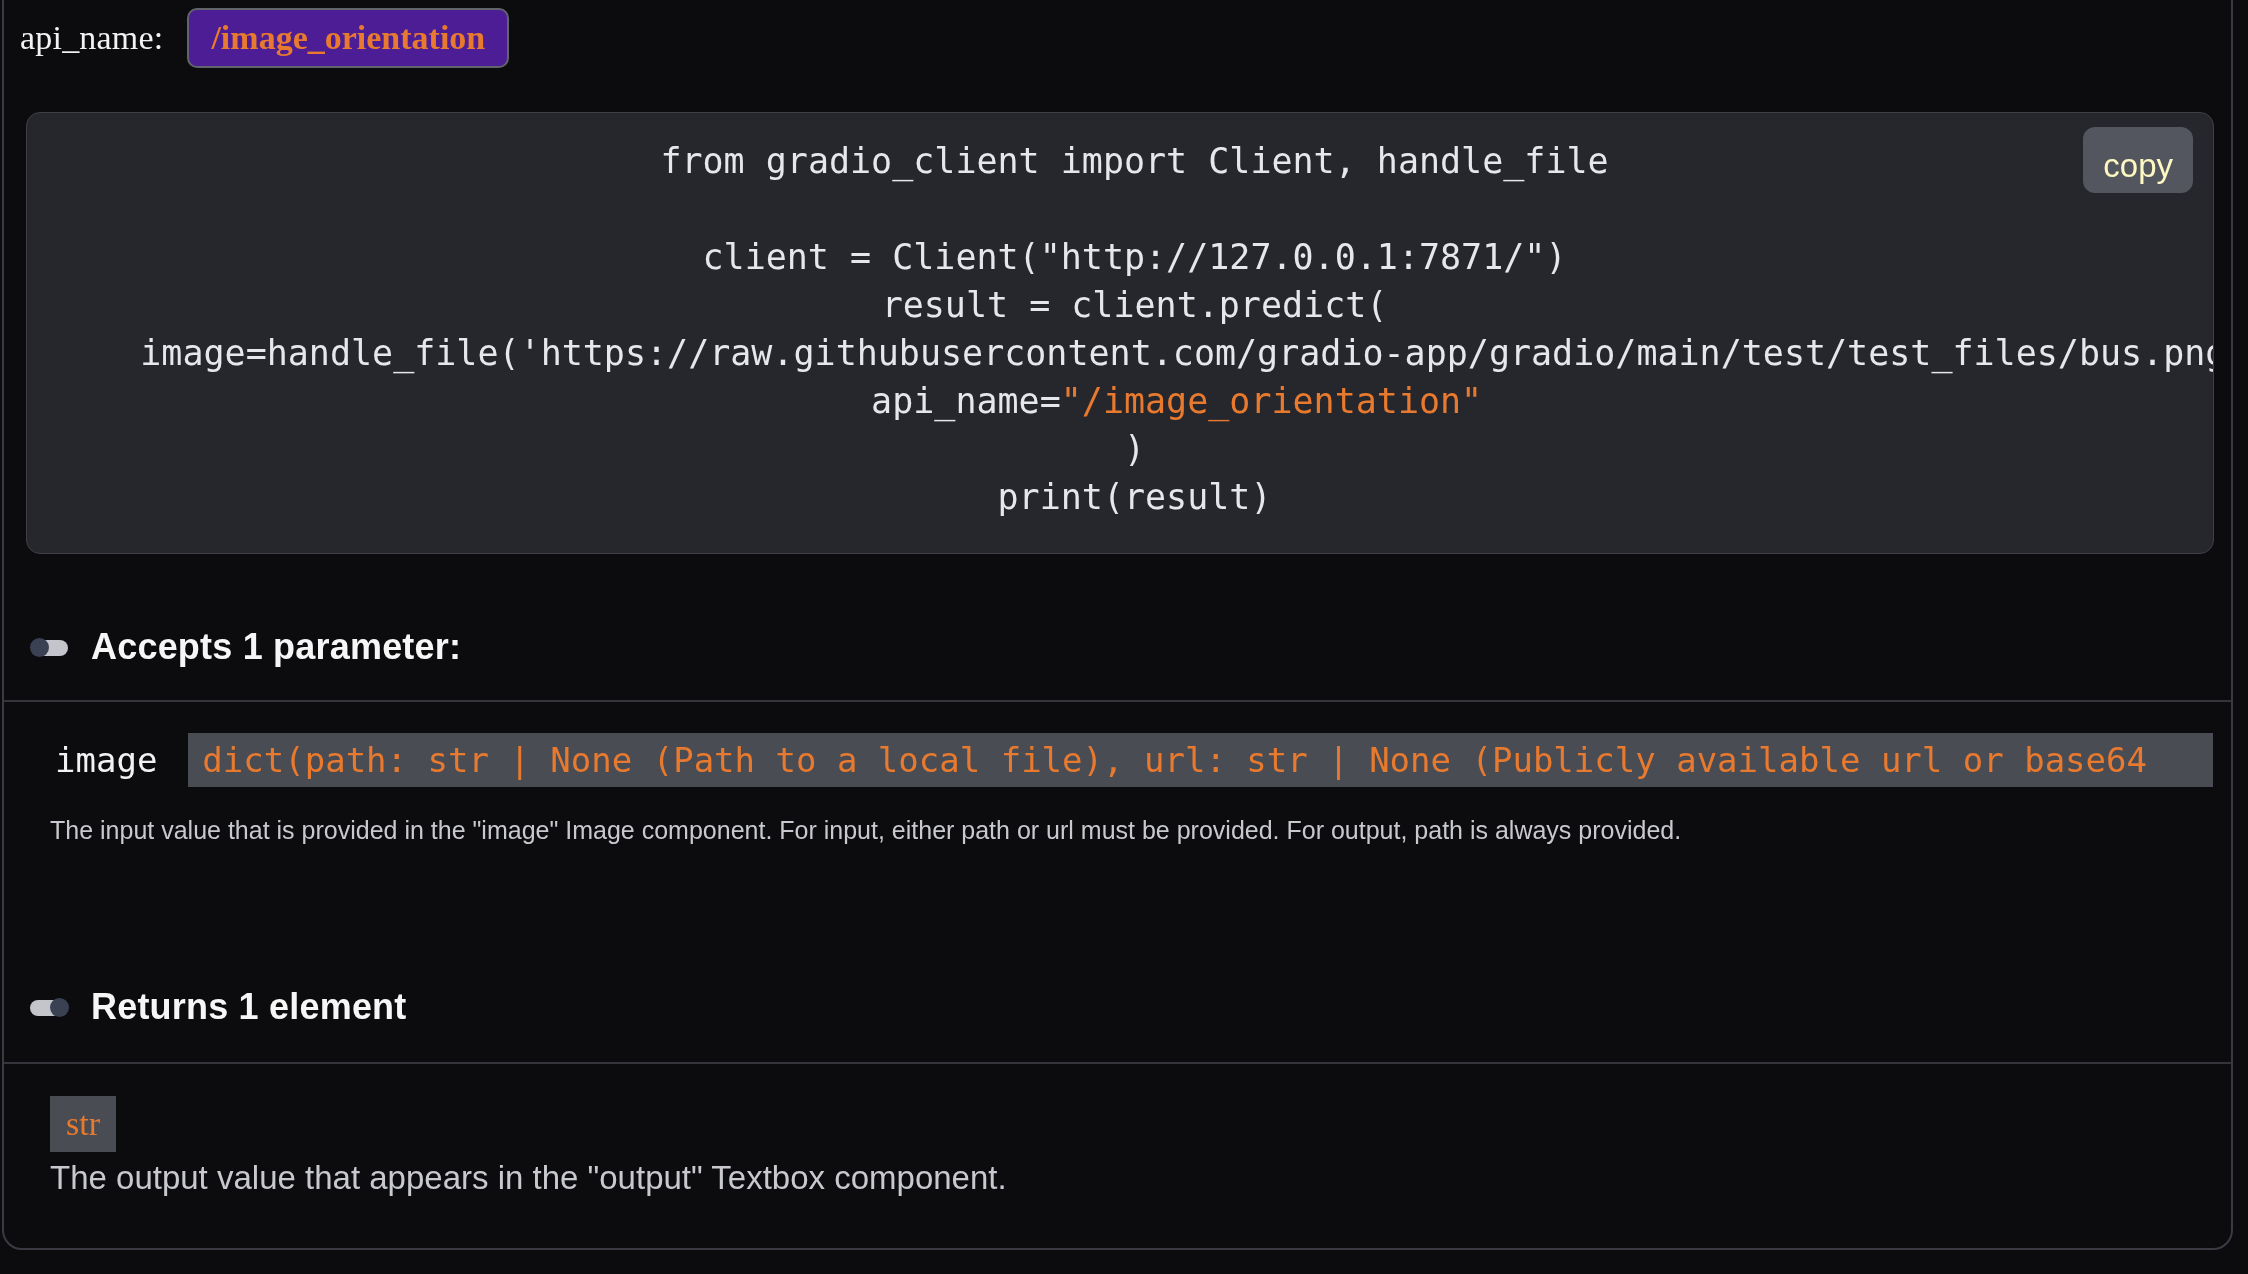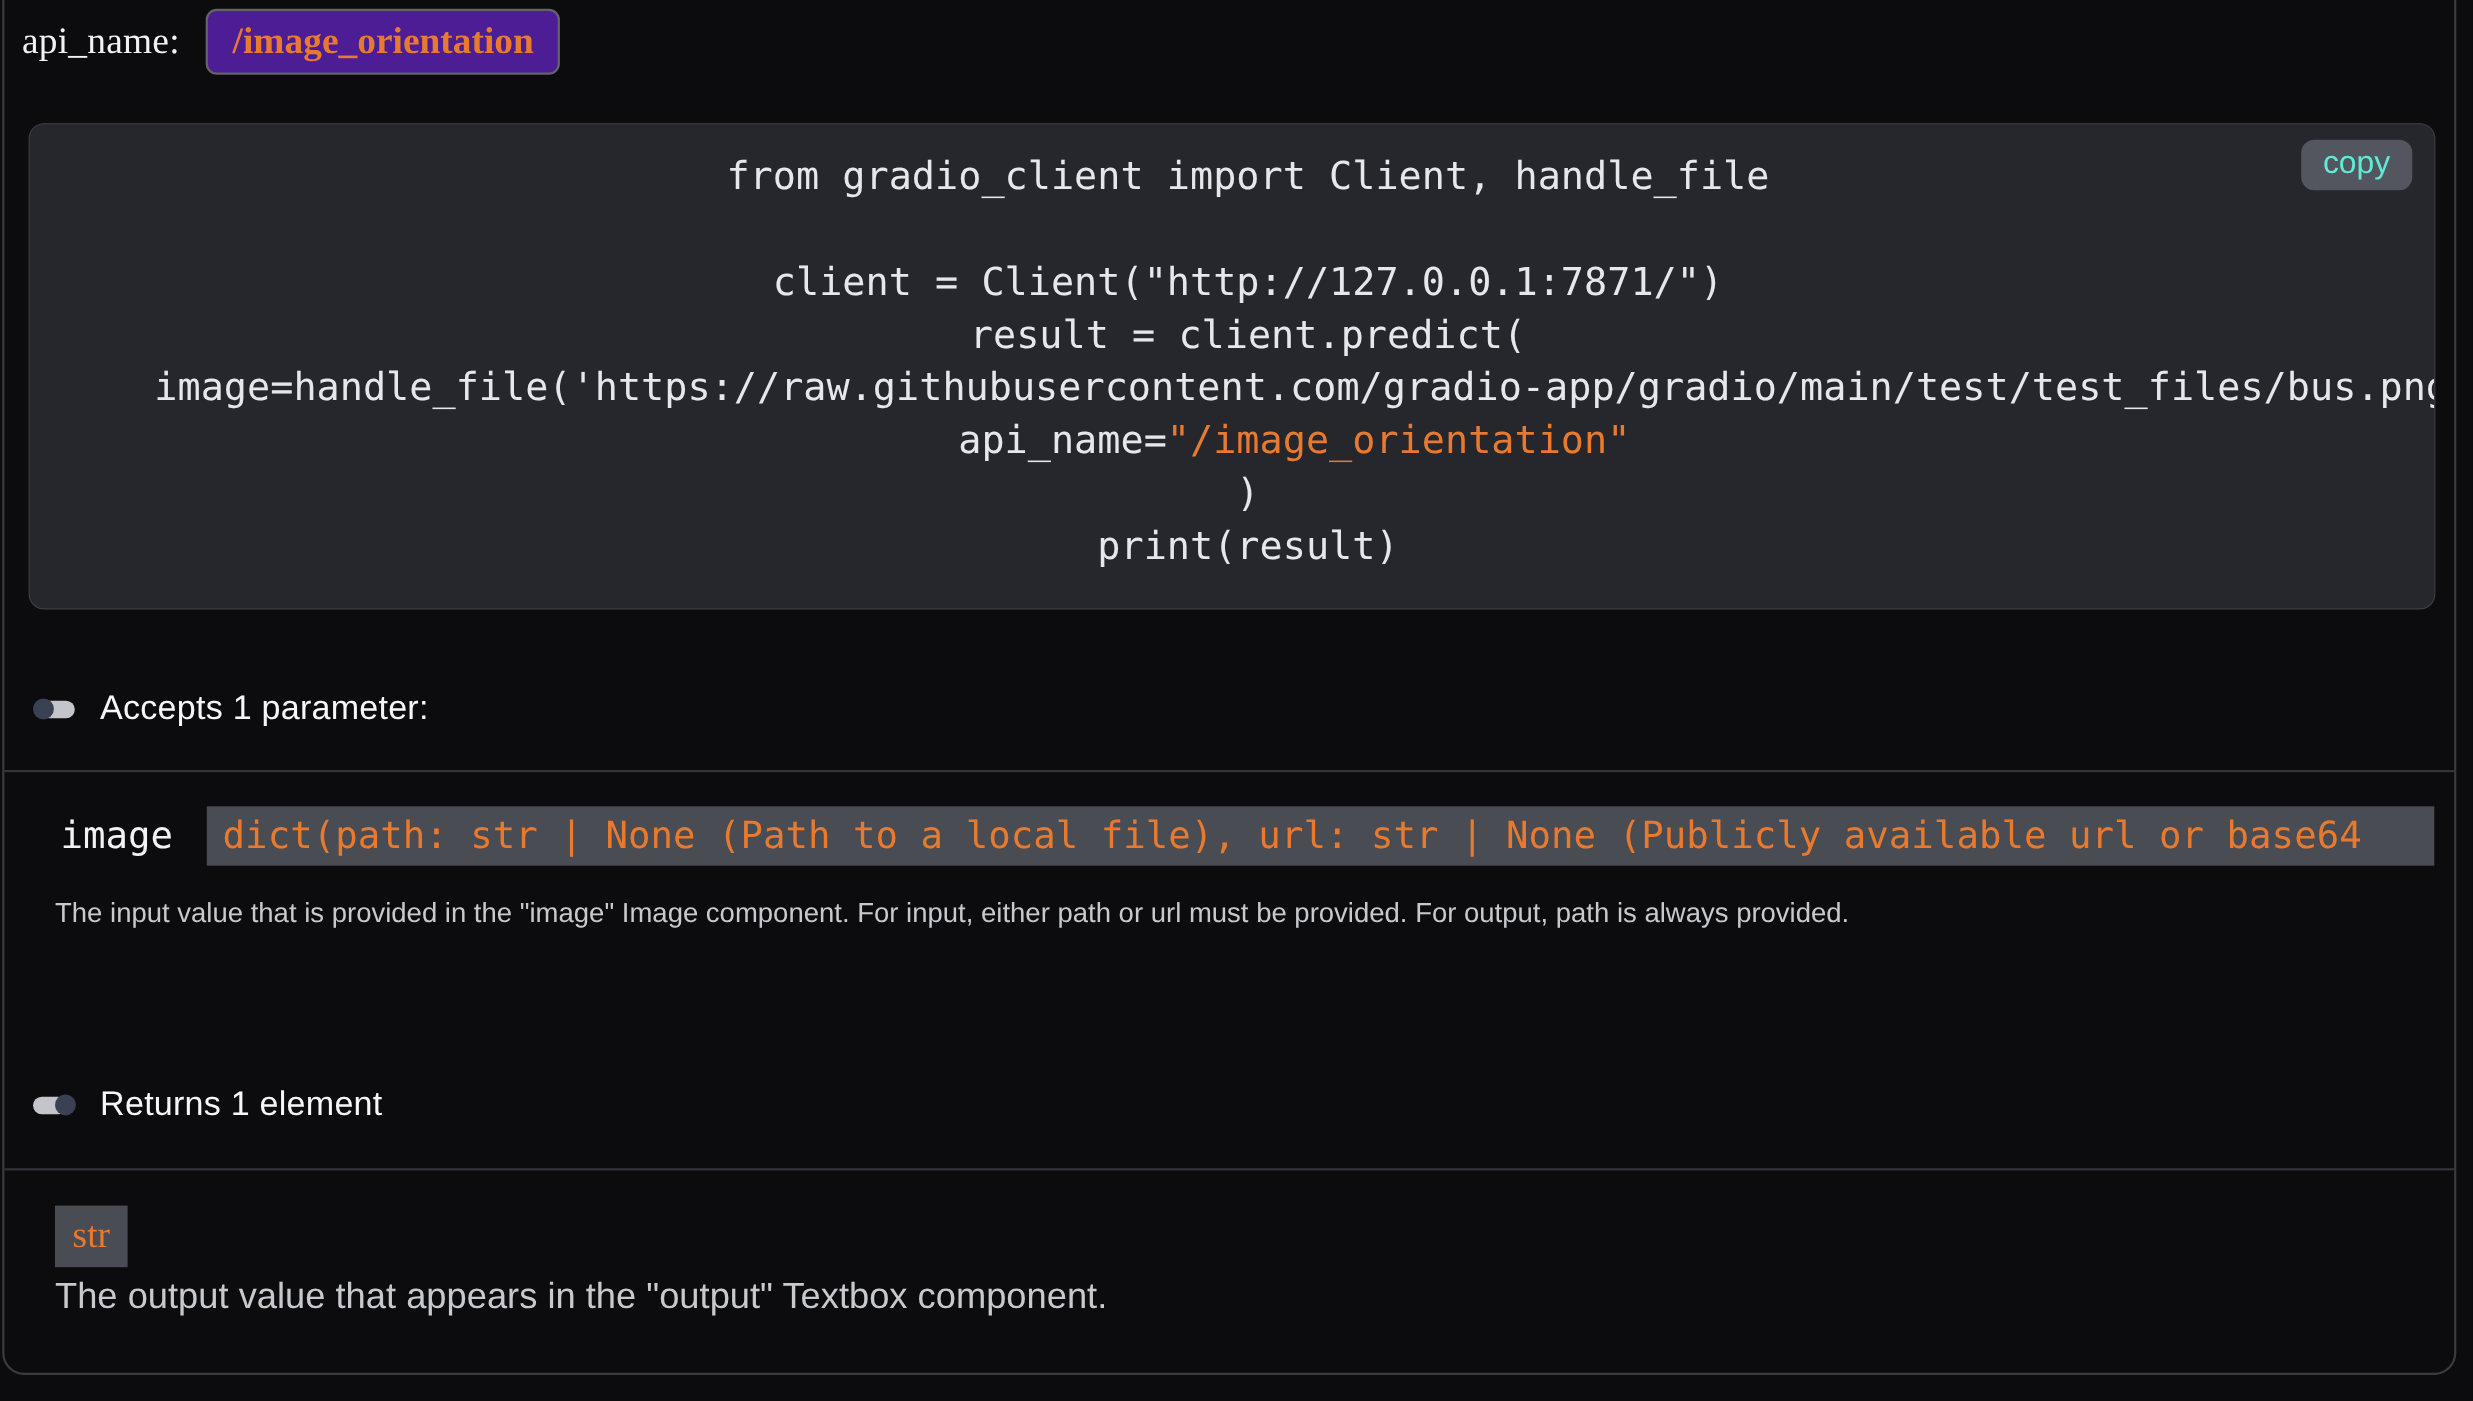--- a/index.html
+++ b/index.html
@@ -54,25 +54,25 @@
   .code-card{
     position:absolute;left:26px;top:112px;width:2188px;height:442px;
     background:var(--code-bg);
     border:1px solid var(--code-border);
     border-radius:14px;
     overflow:hidden;
   }
   .copy-btn{
     position:absolute;top:14px;right:20px;
     background:var(--copy-bg);
-    color:#5eead4;
+    color:#fef9c3;
     border:none;border-radius:12px;
     font-family:"Liberation Sans",sans-serif;
-    font-size:29px;
-    padding:5px 20px 8px 20px;
+    font-size:33px;
+    padding:20px 20px 8px 20px;
     cursor:pointer;
     z-index:2;
   }
   .code{
     position:absolute;left:29px;top:24px;right:0;
     font-family:"DejaVu Sans Mono","Liberation Mono",monospace;
     font-size:35px;
     color:var(--code-text);
   }
   .code-line{
@@ -80,21 +80,21 @@
   }
   .code-line .orange{color:var(--accent);}
   
   .section-heading{
     position:absolute;left:30px;
     display:flex;align-items:center;gap:22px;
   }
   .section-heading.accepts{top:626px;}
   .section-heading.returns{top:986px;}
   .heading-text{
-    font-size:31px;font-weight:400;color:var(--heading-text);
+    font-size:36px;font-weight:700;color:var(--heading-text);
     letter-spacing:0.2px;
   }
   .io-icon{position:relative;width:39px;height:19px;display:inline-block;flex:none;}
   .io-icon .pill{position:absolute;top:2px;width:31px;height:16px;border-radius:8px;background:var(--icon-pill);}
   .io-icon .knob{position:absolute;top:0;width:19px;height:19px;border-radius:50%;background:var(--icon-knob);}
   .io-icon.in .pill{left:7px;}
   .io-icon.in .knob{left:0;}
   .io-icon.out .pill{left:0;}
   .io-icon.out .knob{right:0;}
   

